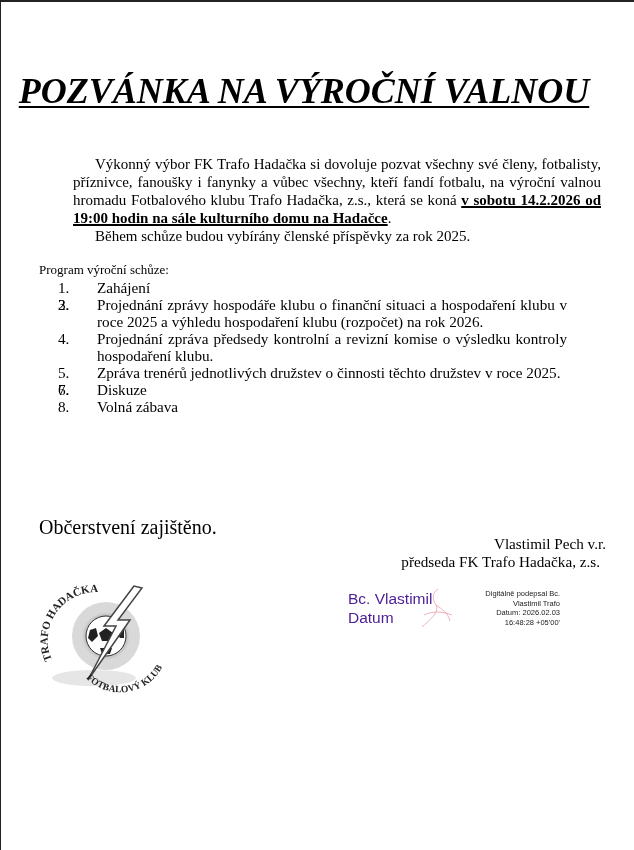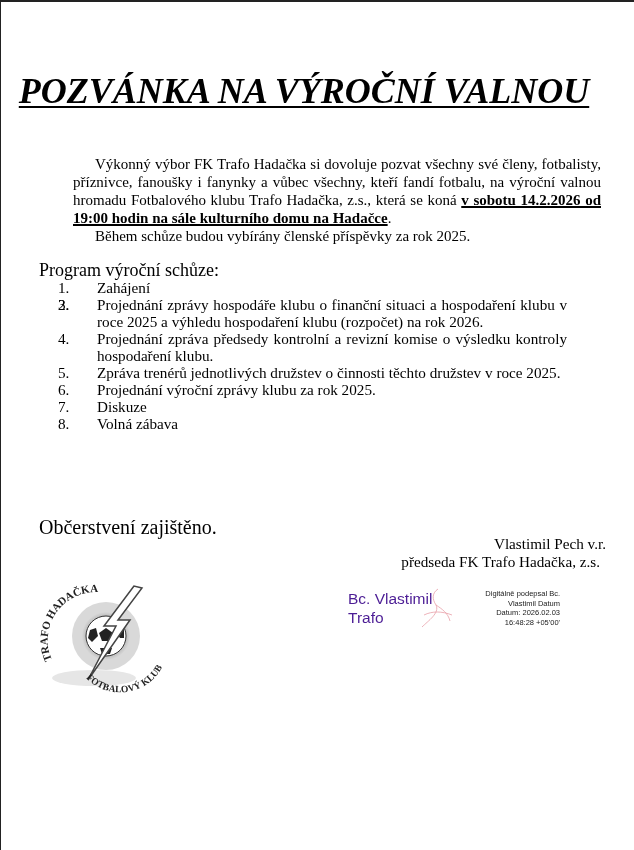--- a/index.html
+++ b/index.html
@@ -16,21 +16,21 @@
   }
   .title span { text-decoration: underline; text-decoration-thickness: 2px; text-underline-offset: 3px; }
 
   .body-text {
     position: absolute; left: 39px; top: 155px; width: 528px;
     font-size: 15px; line-height: 18px; text-align: justify; margin-left: 34px;
   }
   .body-text p { margin: 0; text-indent: 22px; }
   .body-text .em { font-weight: bold; text-decoration: underline; text-decoration-thickness: 1.5px; }
 
-  .program-label { position: absolute; left: 39px; top: 261px; font-size: 18px; line-height: 18px; }
+  .program-label { position: absolute; left: 39px; top: 261px; font-size: 13px; line-height: 18px; }
   .program {
     position: absolute; left: 39px; top: 279px; width: 528px; margin: 0; padding: 0; list-style: none;
     font-size: 15.2px; line-height: 17px;
   }
   .program li { position: relative; padding-left: 58px; text-align: justify; }
   .program .num { position: absolute; left: 19px; top: 0; }
 
   .refresh { position: absolute; left: 39px; top: 518px; font-size: 20px; line-height: 18px; }
   .signer { position: absolute; left: 300px; width: 300px; text-align: right; font-size: 15.2px; line-height: 18px; }
   .signer-name { top: 535px; left: 306px; }
@@ -59,40 +59,40 @@
 </div>
 
 <div class="program-label">Program výroční schůze:</div>
 
 <ol class="program">
   <li><span class="num">1.</span><span>Zahájení</span></li>
   <li><span class="num">2.</span></li>
   <li><span class="num">3.</span><span>Projednání zprávy hospodáře klubu o finanční situaci a hospodaření klubu v roce 2025 a výhledu hospodaření klubu (rozpočet) na rok 2026.</span></li>
   <li><span class="num">4.</span><span>Projednání zpráva předsedy kontrolní a revizní komise o výsledku kontroly hospodaření klubu.</span></li>
   <li><span class="num">5.</span><span>Zpráva trenérů jednotlivých družstev o činnosti těchto družstev v roce 2025.</span></li>
-  <li><span class="num">6.</span><span>Projednání výroční zprávy klubu za rok 2025.</span></li>
+  <li><span class="num">6.</span></li>
   <li><span class="num">7.</span><span>Diskuze</span></li>
   <li><span class="num">8.</span><span>Volná zábava</span></li>
 </ol>
 
 <div class="refresh">Občerstvení zajištěno.</div>
 <div class="signer signer-name">Vlastimil Pech v.r.</div>
 <div class="signer signer-role">předseda FK Trafo Hadačka, z.s.</div>
 
 <div class="digi">
   <div class="digi-name">
     <span>Bc. Vlastimil</span><br>
-    <span>Trafo</span>
+    <span>Datum</span>
   </div>
   <svg class="digi-mark" viewBox="0 0 36 44">
     <path d="M20 2 C14 6 14 12 18 18 C22 26 10 34 4 40 M18 18 C24 22 30 26 32 34 M6 28 C14 24 24 24 34 28" fill="none" stroke="#e8a0a8" stroke-width="0.8"></path>
   </svg>
   <div class="digi-details">
     <div>Digitálně podepsal Bc.</div>
-    <div>Vlastimil Datum</div>
+    <div>Vlastimil Trafo</div>
     <div>Datum: 2026.02.03</div>
     <div>16:48:28 +05'00'</div>
   </div>
 </div>
 
 <svg class="logo" viewBox="0 0 140 115">
   <defs>
     <path id="arcTop" d="M18 82 A48 48 0 0 1 88 22"></path>
     <path id="arcBot" d="M52 100 A48 48 0 0 0 132 52"></path>
     <radialGradient id="ballGrad" cx="50%" cy="50%" r="50%">

